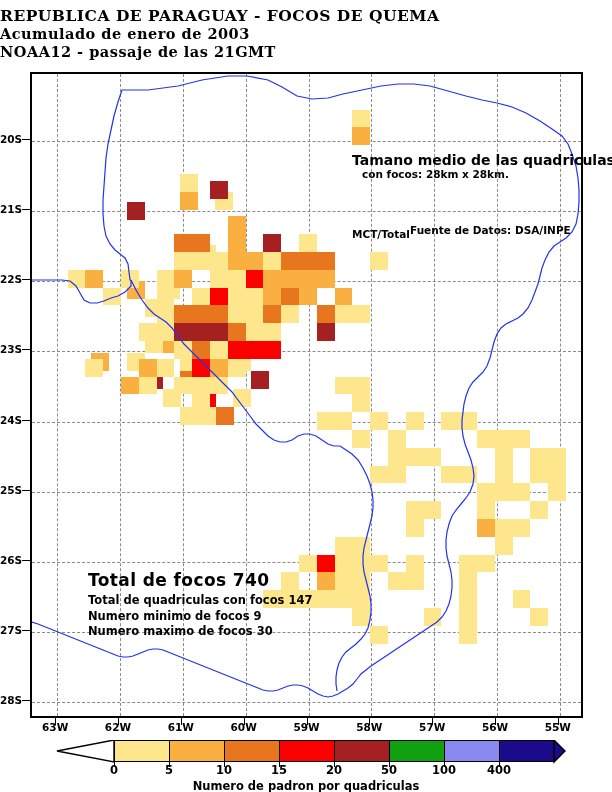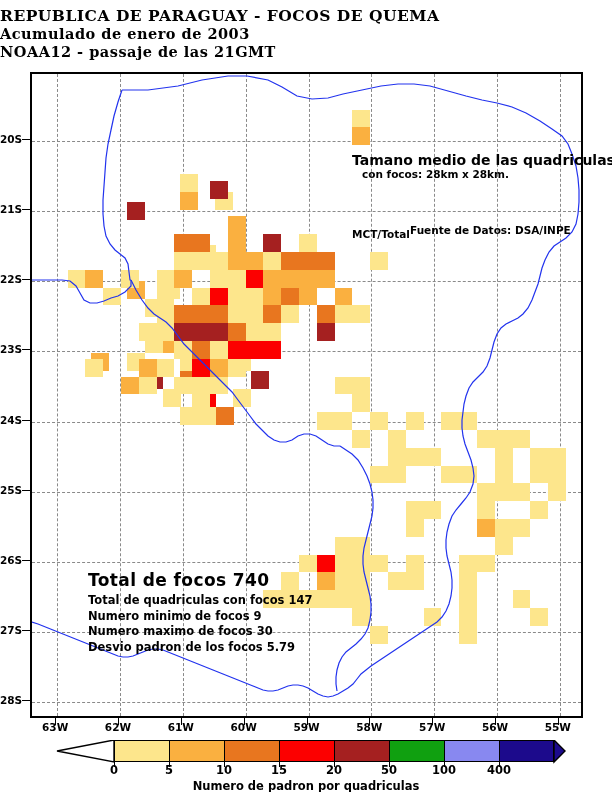--- a/index.html
+++ b/index.html
@@ -387,14 +387,13 @@
 
 <div class="anno" id="anno-quad1" style="left: 352px; top: 152px;">Tamano medio de las quadriculas</div>
 <div class="anno" id="anno-quad2" style="left: 362px; top: 168px;">con focos: 28km x 28km.</div>
 <div class="anno" id="anno-src1" style="left: 392px; top: 224px; margin-left: 18px;">Fuente de Datos: DSA/INPE</div>
 <div class="anno" id="anno-src2" style="left: 352px; top: 228px;">MCT/Total</div>
 <div id="stats-block" style="position: absolute; left: 88px; top: 570px;">
     <div id="stats-total">Total de focos 740</div>
     <div class="stat-line">Total de quadriculas con focos 147</div>
     <div class="stat-line">Numero minimo de focos 9</div>
     <div class="stat-line">Numero maximo de focos 30</div>
-    <div class="stat-line">Desvio padron de los focos 5.79</div>
   </div>
 
 </body></html>

